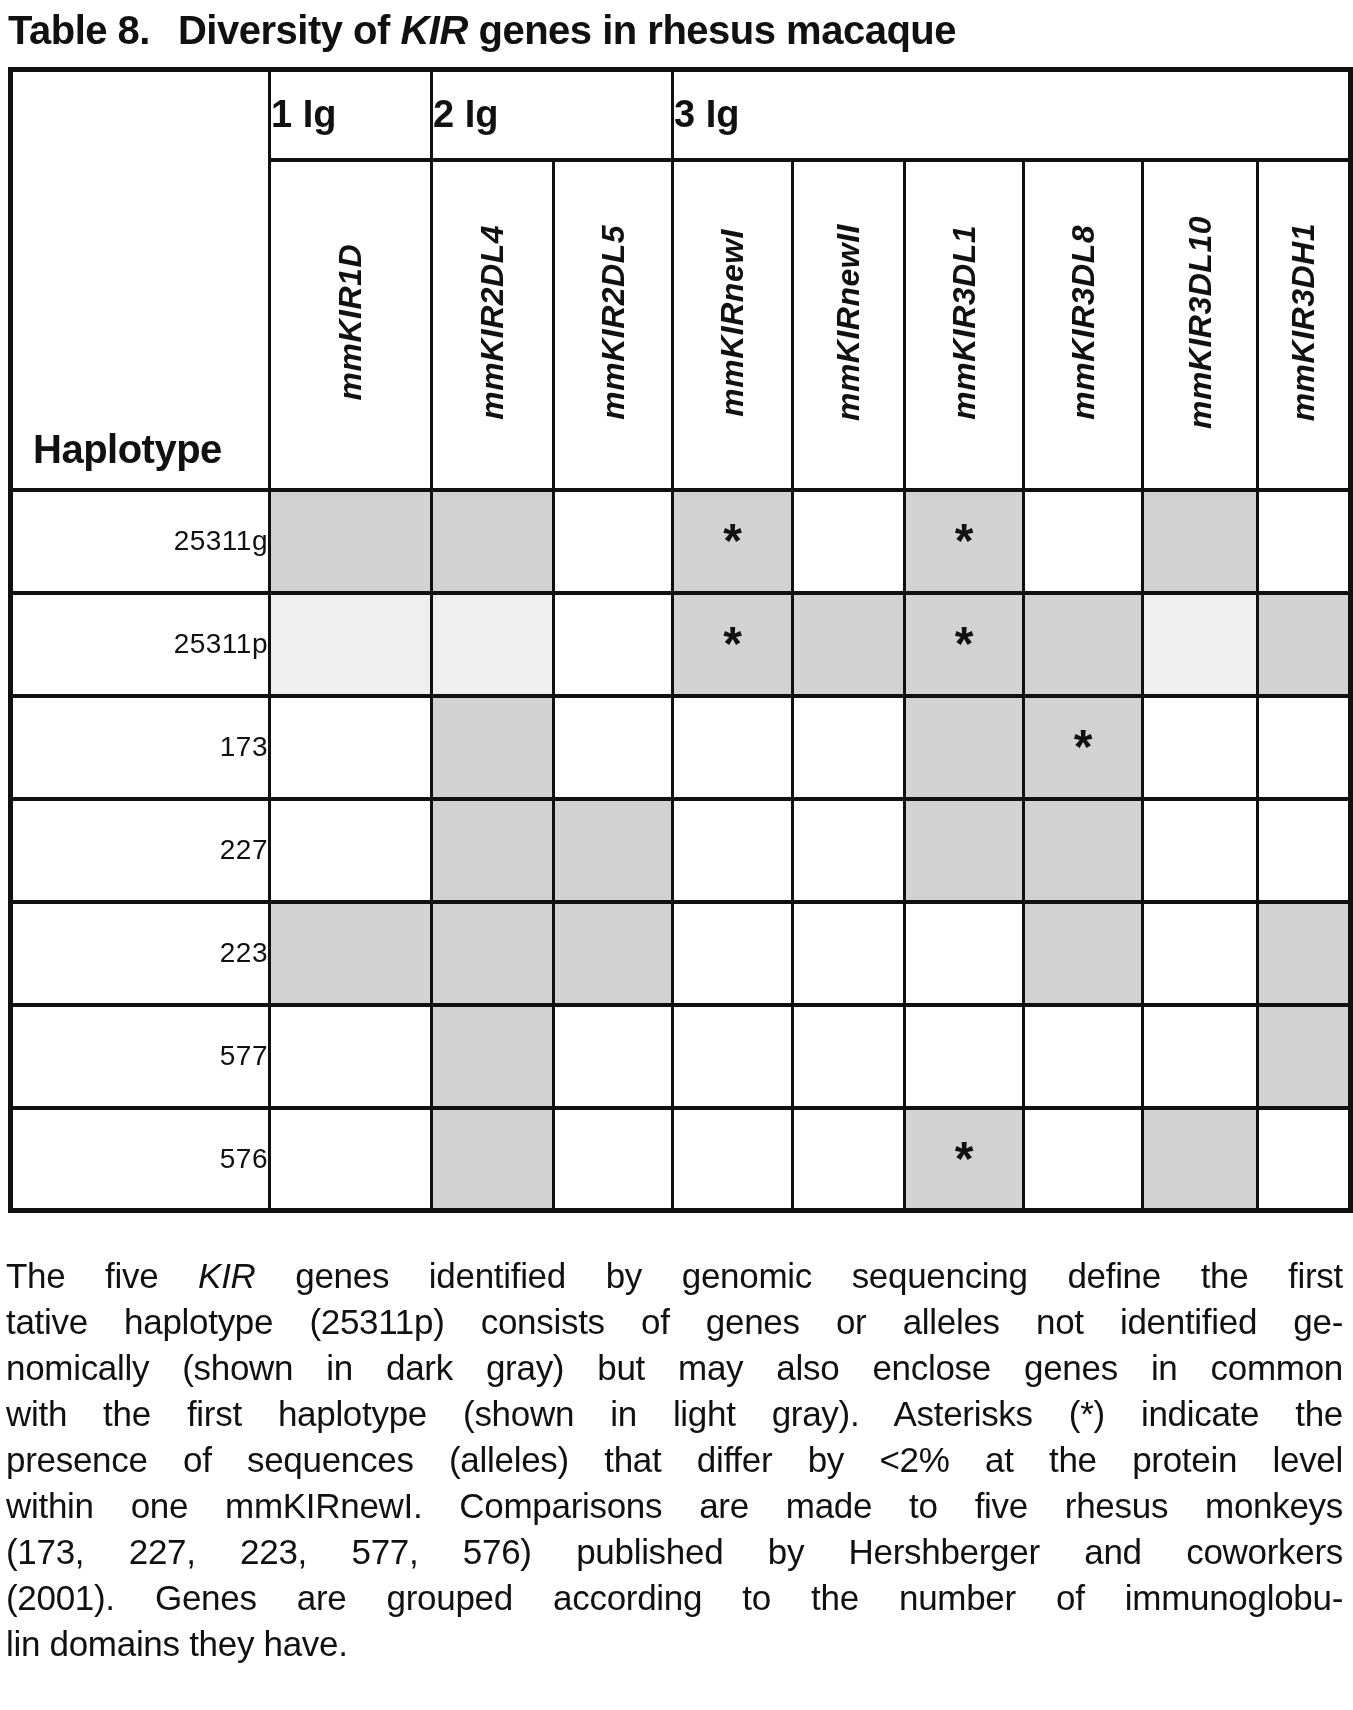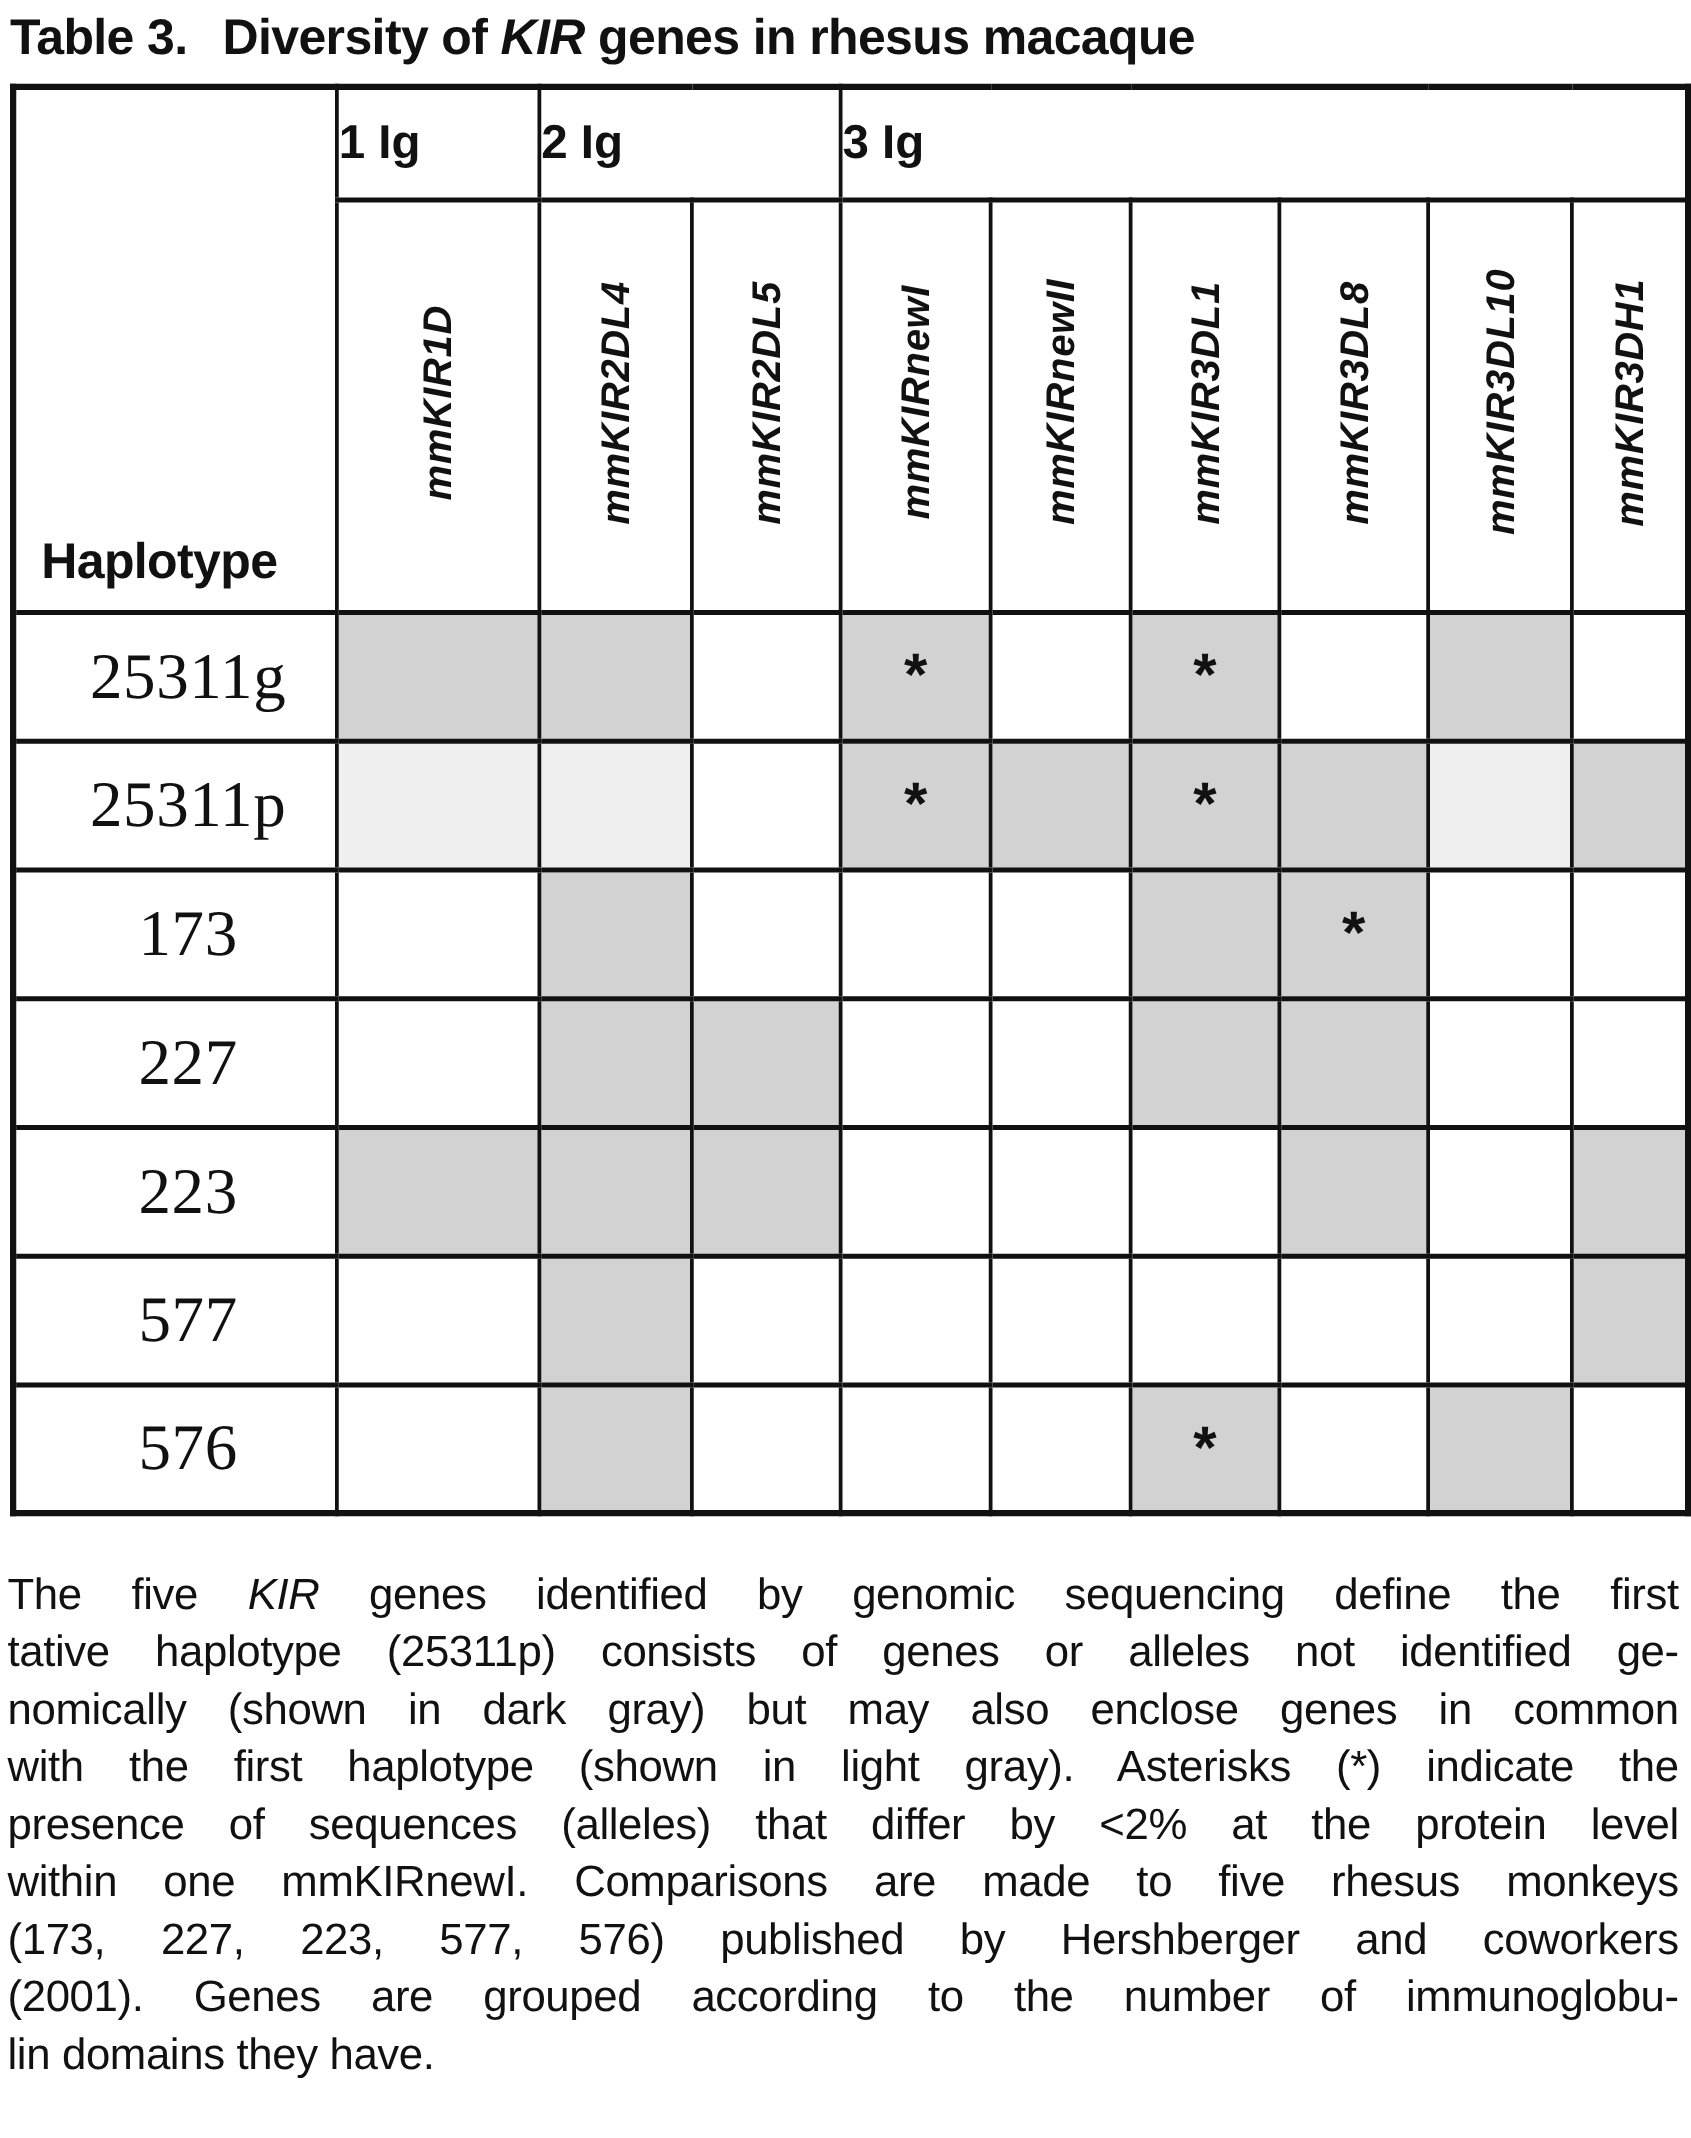--- a/index.html
+++ b/index.html
@@ -66,27 +66,26 @@
     writing-mode: vertical-rl;
     transform: rotate(180deg);
     font-style: italic;
     font-weight: bold;
     font-size: 32px;
     letter-spacing: 0.5px;
     white-space: nowrap;
   }
 
   td.row-label {
-    text-align: center;
+    text-align: right;
     vertical-align: middle;
     padding-left: 20px;
-    font-size: 52px;
+    font-size: 28px;
     font-weight: normal;
     letter-spacing: 0.5px;
-    font-family: Liberation Serif, serif;
   }
 
   td.cell {
     text-align: center;
     vertical-align: middle;
   }
   td.cell.dark  { background: var(--dark-cell); }
   td.cell.light { background: var(--light-cell); }
   .ast {
     font-weight: bold;
@@ -104,21 +103,21 @@
   }
   .cap-line { text-align: justify; text-align-last: justify; white-space: normal; }
   .cap-line.last { text-align-last: left; }
 </style>
 </head>
 <body>
 
 <div class="page">
 
   <div class="title">
-    <span class="title-label">Table 3.</span><span class="title-rest"><span>Diversity of </span><i>KIR</i><span> genes in rhesus macaque</span></span>
+    <span class="title-label">Table 8.</span><span class="title-rest"><span>Diversity of </span><i>KIR</i><span> genes in rhesus macaque</span></span>
   </div>
 
   <table class="kir-table">
     <colgroup>
       <col style="width:259px">
         <col style="width:162px">
         <col style="width:122px">
       <col style="width:119px">
         <col style="width:120px">
         <col style="width:112px">

